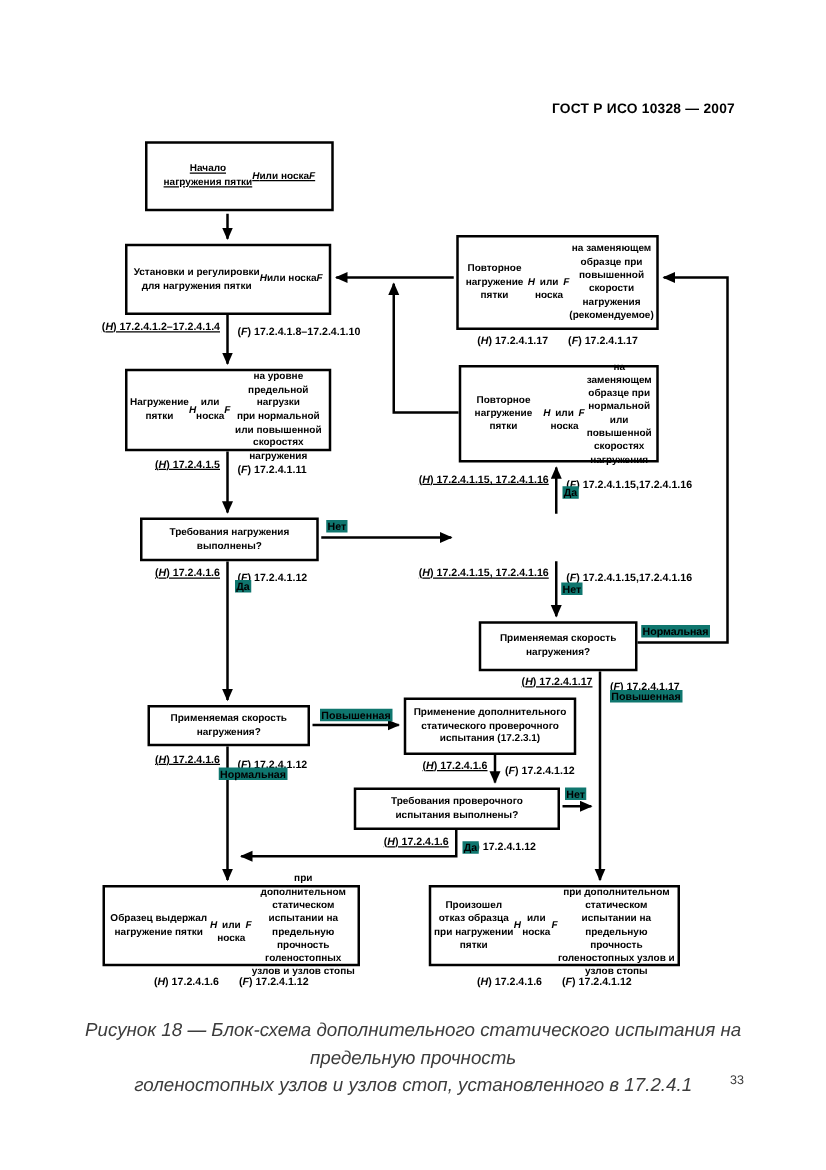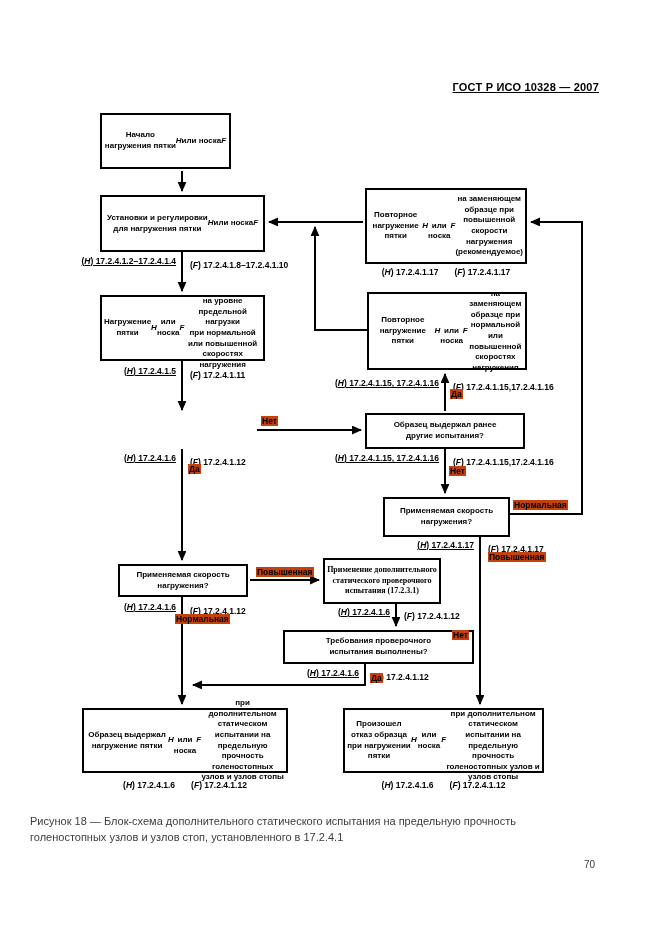--- a/index.html
+++ b/index.html
@@ -18,28 +18,28 @@
     padding:2px;white-space:pre-line;
   }
   .node i, .ref-split i, .ref-row i{font-style:italic;}
   .ref-split{position:absolute;z-index:3;width:0;height:10px;font-weight:bold;font-size:8.5px;white-space:nowrap;}
   .ref-split .l{position:absolute;top:0;right:6px;text-decoration:underline;}
   .ref-split .r{position:absolute;top:4px;left:8px;}
   .ref-row{
     position:absolute;z-index:3;font-weight:bold;font-size:8.5px;white-space:nowrap;
     display:flex;justify-content:center;gap:16px;text-align:center;
   }
-  .branch{position:absolute;z-index:3;font-weight:bold;font-size:8.5px;white-space:nowrap;background:#c2410c;padding:0 1px;}
+  .branch{position:absolute;z-index:3;font-weight:bold;font-size:8.5px;white-space:nowrap;background:#0f766e;padding:0 1px;}
   .header{
-    position:absolute;top:81px;right:62px;font-weight:bold;font-size:11px;
-    letter-spacing:0.2px;z-index:3;text-decoration:underline;
+    position:absolute;top:81px;right:73px;font-weight:bold;font-size:11px;
+    letter-spacing:0.2px;z-index:3;
   }
   .caption{
     position:absolute;left:30px;top:814px;width:601px;z-index:3;
-    font-size:11px;line-height:1.45;text-align:left;color:#3c3c3c;white-space:pre-line;
+    font-size:15px;line-height:1.45;text-align:center;color:#3c3c3c;white-space:pre-line;font-style:italic;
   }
   .pagenum{position:absolute;left:584px;top:859px;font-size:10px;color:#3c3c3c;z-index:3;}
 </style>
 </head>
 <body>
 
 <div id="page">
 
   <svg id="connectors" width="661" height="936">
     <defs>
@@ -60,32 +60,32 @@
     <polyline class="conn" points="508,514 582,514 582,222 531,222" marker-end="url(#arr)"></polyline>
     <polyline class="conn" points="480,537 480,704" marker-end="url(#arr)"></polyline>
     <polyline class="conn" points="450,645 473,645" marker-end="url(#arr)"></polyline>
     <polyline class="conn" points="365,664 365,685 193,685" marker-end="url(#arr)"></polyline>
     <polyline class="conn" points="250,580 319,580" marker-end="url(#arr)"></polyline>
     <polyline class="conn" points="396,604 396,626" marker-end="url(#arr)"></polyline>
   </svg>
 
   <div class="header">ГОСТ Р ИСО 10328 — 2007</div>
   <div class="caption">Рисунок 18 — Блок-схема дополнительного статического испытания на предельную прочность<br>голеностопных узлов и узлов стоп, установленного в 17.2.4.1</div>
-  <div class="pagenum">70</div>
+  <div class="pagenum">33</div>
 
-  <div class="node" style="left:100px;top:113px;width:131px;height:56px;">Начало<br>нагружения пятки <i>H</i> или носка <i>F</i></div>
+  <div class="node" style="left:116px;top:113px;width:151px;height:56px;text-decoration:underline;">Начало<br>нагружения пятки <i>H</i> или носка <i>F</i></div>
   <div class="node" style="left:100px;top:195px;width:165px;height:57px;align-items:center;">Установки и регулировки<br>для нагружения пятки <i>H</i> или носка <i>F</i></div>
   <div class="node" style="left:365px;top:188px;width:162px;height:76px;">Повторное нагружение пятки <i>H</i><br>или носка <i>F</i> на заменяющем<br>образце при повышенной<br>скорости нагружения<br>(рекомендуемое)</div>
   <div class="node" style="left:100px;top:295px;width:165px;height:66px;">Нагружение пятки <i>H</i> или носка <i>F</i><br>на уровне предельной нагрузки<br>при нормальной или повышенной<br>скоростях нагружения</div>
   <div class="node" style="left:367px;top:292px;width:160px;height:78px;">Повторное нагружение пятки <i>H</i><br>или носка <i>F</i> на заменяющем<br>образце при нормальной<br>или повышенной<br>скоростях нагружения</div>
-  <div class="node" style="left:365px;top:413px;width:160px;height:36px;">Образец выдержал ранее<br>другие испытания?</div>
+  <div class="node" style="left:112px;top:414px;width:143px;height:35px;">Требования нагружения<br>выполнены?</div>
   <div class="node" style="left:383px;top:497px;width:127px;height:40px;">Применяемая скорость<br>нагружения?</div>
   <div class="node" style="left:118px;top:564px;width:130px;height:33px;">Применяемая скорость<br>нагружения?</div>
-  <div class="node" style="left:323px;top:558px;width:118px;height:46px;font-family:Liberation Serif, serif;">Применение дополнительного<br>статического проверочного<br>испытания (17.2.3.1)</div>
-  <div class="node" style="left:283px;top:630px;width:191px;height:34px;">Требования проверочного<br>испытания выполнены?</div>
+  <div class="node" style="left:323px;top:558px;width:138px;height:46px;">Применение дополнительного<br>статического проверочного<br>испытания (17.2.3.1)</div>
+  <div class="node" style="left:283px;top:630px;width:165px;height:34px;">Требования проверочного<br>испытания выполнены?</div>
   <div class="node" style="left:82px;top:708px;width:206px;height:65px;">Образец выдержал нагружение пятки <i>H</i><br>или носка <i>F</i> при дополнительном статическом<br>испытании на предельную прочность<br>голеностопных узлов и узлов стопы</div>
   <div class="node" style="left:343px;top:708px;width:201px;height:65px;">Произошел отказ образца<br>при нагружении пятки <i>H</i> или носка <i>F</i><br>при дополнительном статическом<br>испытании на предельную прочность<br>голеностопных узлов и узлов стопы</div>
 
   <div class="ref-split" style="left:182px;top:256px;">
     <span class="l">(<i>H</i>) 17.2.4.1.2–17.2.4.1.4</span>
     <span class="r">(<i>F</i>) 17.2.4.1.8–17.2.4.1.10</span>
   </div>
   <div class="ref-split" style="left:182px;top:366px;">
     <span class="l">(<i>H</i>) 17.2.4.1.5</span>
     <span class="r">(<i>F</i>) 17.2.4.1.11</span>

